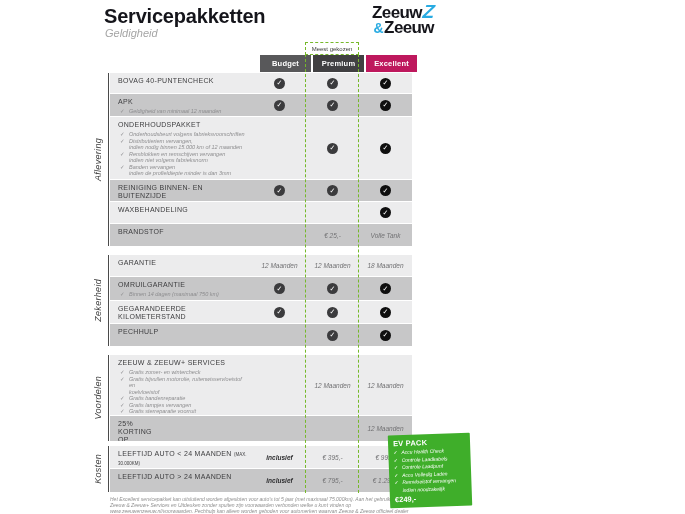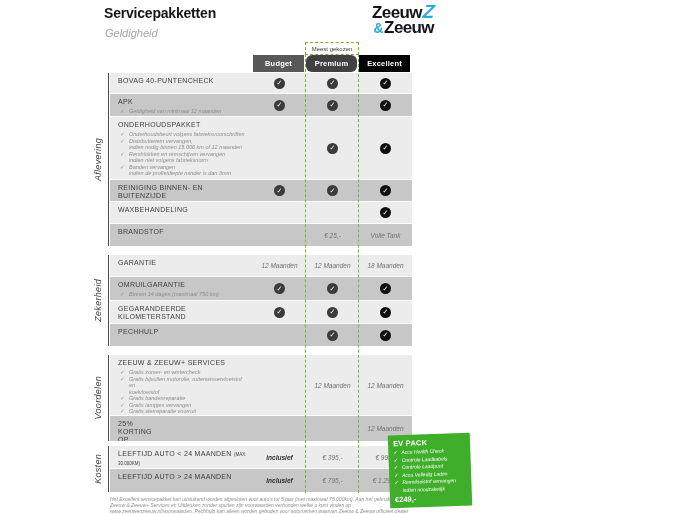--- a/index.html
+++ b/index.html
@@ -1,33 +1,33 @@
 <!DOCTYPE html>
 <html><head>
 <meta charset="utf-8">
 <style>
   html,body{margin:0;padding:0;}
   body{
     width:685px;height:514px;position:relative;background:#ffffff;
     font-family:"Liberation Sans", sans-serif;overflow:hidden;
   }
   
-  .title{position:absolute;left:104px;top:5px;font-size:14px;font-weight:bold;color:#15151b;letter-spacing:-0.2px;}
+  .title{position:absolute;left:104px;top:5px;font-size:20px;font-weight:bold;color:#15151b;letter-spacing:-0.2px;}
   .subtitle{position:absolute;left:105px;top:27px;font-size:11px;font-style:italic;color:#a5a5a5;}
   .logo{position:absolute;left:350px;top:4px;width:84px;text-align:right;line-height:15px;}
   .logo-line{font-size:17px;font-weight:bold;color:#15151b;letter-spacing:-0.6px;}
   .logo-z{color:#29abe2;font-size:19px;font-style:italic;display:inline-block;transform:skew(-6deg);margin-left:1px;}
   .logo-amp{color:#29abe2;font-size:14px;margin-right:1px;}
   
-  .colheads{position:absolute;left:253px;top:55px;display:flex;gap:2px;}
+  .colheads{position:absolute;left:260px;top:55px;display:flex;gap:2px;}
   .colh{width:51px;height:17px;display:flex;align-items:center;justify-content:center;
         color:#fff;font-size:7.5px;font-weight:bold;letter-spacing:0.2px;}
   .colh-budget{background:#58585a;}
-  .colh-premium{background:#414042;border-radius:6px;}
-  .colh-excellent{background:#000000;}
+  .colh-premium{background:#414042;}
+  .colh-excellent{background:#be185d;}
   
   .mg-box{position:absolute;left:305px;top:42px;width:52px;height:11px;border:1px dashed #76b82a;
           display:flex;align-items:center;justify-content:center;font-size:6px;color:#3c3c3c;background:#fff;z-index:5;}
   .prem-overlay{position:absolute;left:305px;top:54px;width:52px;height:439px;
           border-left:1px dashed #76b82a;border-right:1px dashed #76b82a;pointer-events:none;z-index:4;}
   
   .section{position:absolute;left:88px;width:324px;display:flex;}
   .sec-label-wrap{width:20px;border-right:1px solid #4a4a4a;display:flex;align-items:center;justify-content:center;}
   .sec-label{writing-mode:vertical-rl;transform:rotate(180deg);font-style:italic;font-size:9px;color:#3f3f3f;letter-spacing:0.3px;}
   .sec-rows{flex:1;margin-left:1px;display:flex;flex-direction:column;gap:1px;}

